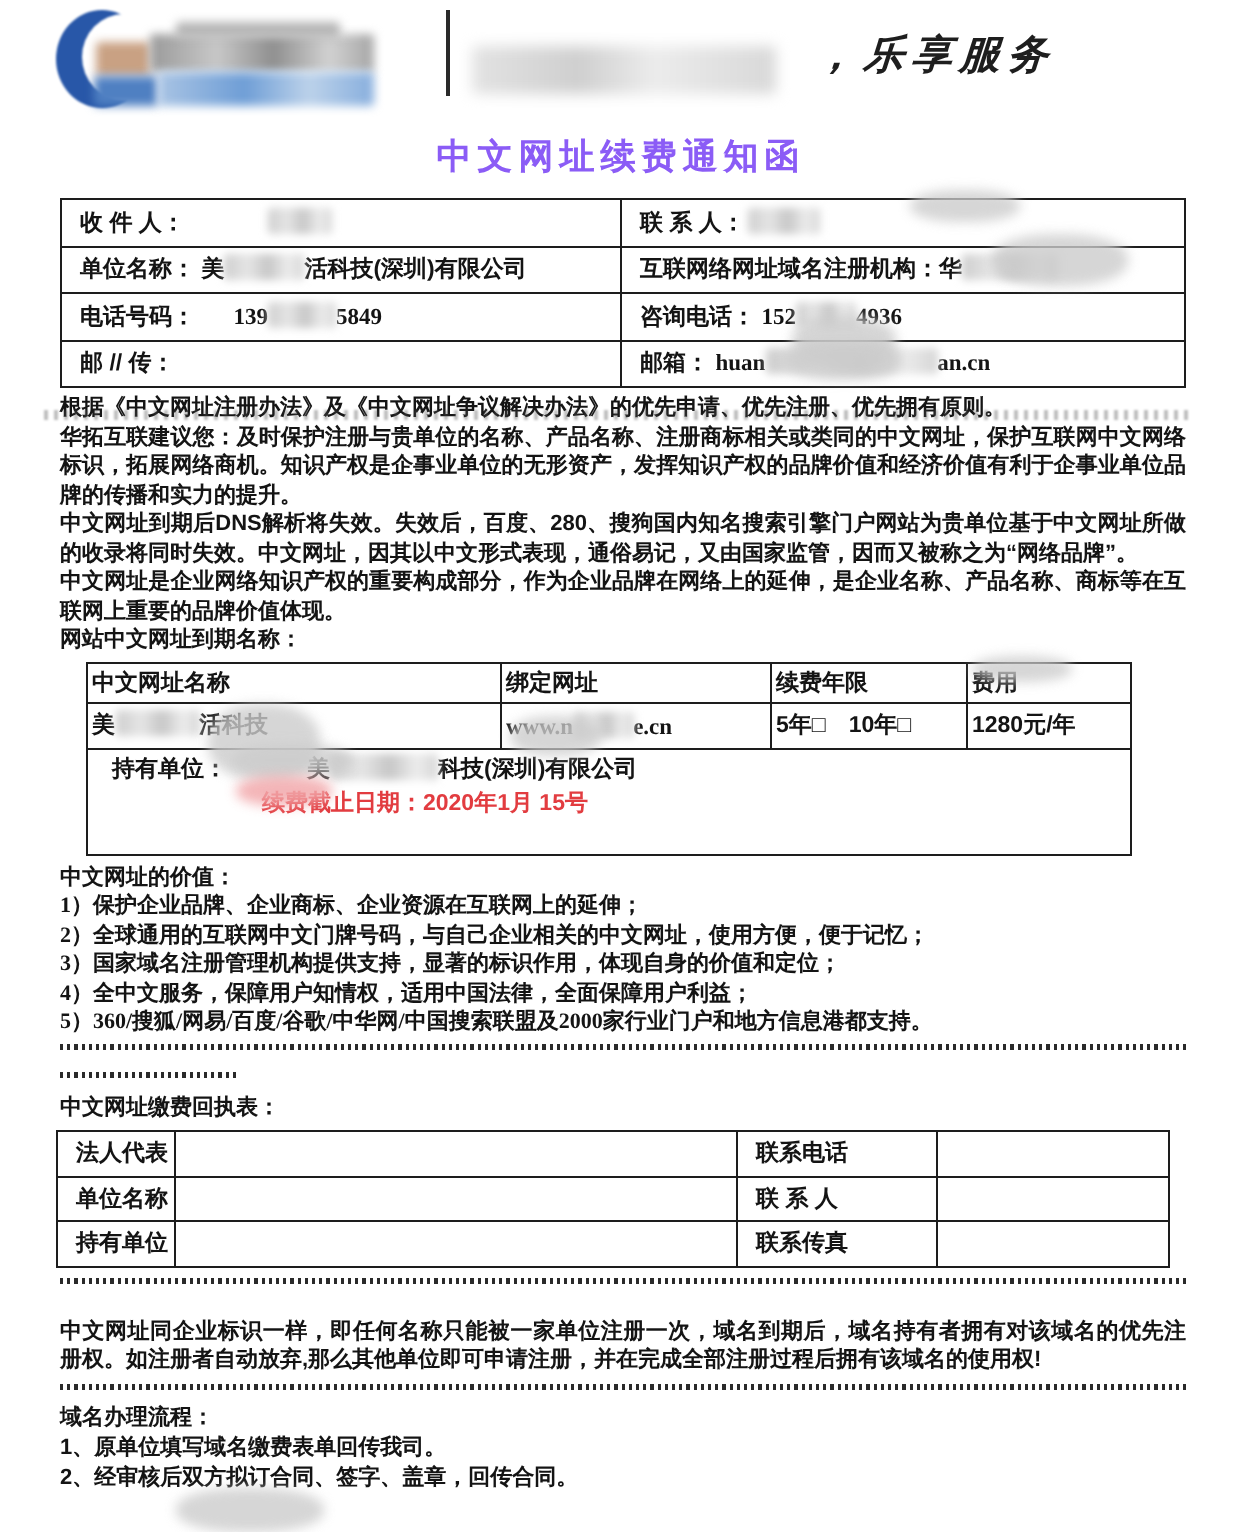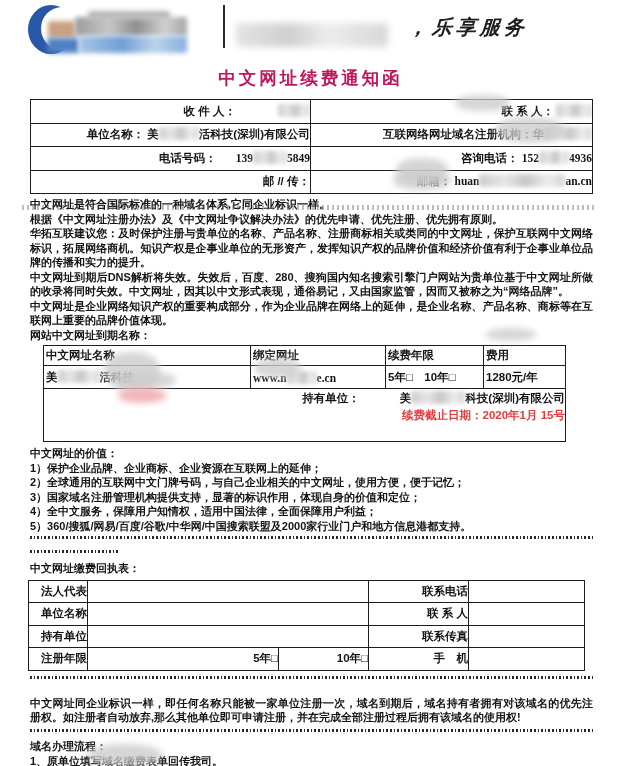--- a/index.html
+++ b/index.html
@@ -10,25 +10,25 @@
   .logo{position:absolute;left:28px;top:5px;width:46px;height:49px;filter:blur(.6px);}
   .logo .c1{position:absolute;left:0;top:0;width:46px;height:49px;border-radius:50%;background:#2857a8;}
   .logo .c2{position:absolute;left:13px;top:2px;width:42px;height:43px;border-radius:50%;background:#fff;}
   .px{position:absolute;border-radius:2px;}
   .blur2{filter:blur(2.5px);}
   .blur3{filter:blur(3.5px);}
   .vline{position:absolute;left:223px;top:5px;width:2px;height:43px;background:#2a2a2a;}
   .slogan{position:absolute;left:408px;top:14px;font-family:"DejaVu Serif","Liberation Serif",serif;
           font-style:italic;font-weight:bold;font-size:20px;letter-spacing:4px;color:#1e1e1e;transform:skewX(-4deg);}
   
-  .title{margin-top:10px;text-align:center;font-size:17.5px;letter-spacing:3px;color:#be185d;}
+  .title{margin-top:10px;text-align:center;font-size:17.5px;letter-spacing:3px;color:#8b5cf6;}
   
   table{border-collapse:collapse;table-layout:fixed;}
   td{border:1.6px solid #1d1d1d;font-size:11.5px;font-weight:bold;vertical-align:middle;
-     padding:0 0 0 9px;overflow:hidden;white-space:nowrap;text-align:right;}
+     padding:0 0 0 9px;overflow:hidden;white-space:nowrap;}
   .t1{width:562px;margin:9px 0 0 30px;}
   .t1 td{height:22.5px;}
   .t2{width:522px;margin:3px 0 0 43px;}
   .t2 td{height:19px;}
   .t2 .ctr{text-align:left;padding:0 2px;}
   .t3{width:556px;margin:4px 0 0 28px;}
   .t3 td{height:21.5px;}
   
   .bodytext{margin:3px 28px 0 30px;font-size:11px;line-height:14.5px;text-align:justify;}
   .bodytext p{margin:0;}
@@ -95,21 +95,20 @@
     </tr>
     <tr>
       <td><span>邮 // 传：</span></td>
       <td><span>邮箱：</span>
           <span class="lat">huan</span><span class="rd" style="width:86px;"></span><span class="lat">an.cn</span></td>
     </tr>
   </tbody>
     </table>
 
   <div class="bodytext">
-    <p>中文网址是符合国际标准的一种域名体系,它同企业标识一样。</p>
     <p>根据《中文网址注册办法》及《中文网址争议解决办法》的优先申请、优先注册、优先拥有原则。</p>
     <p>华拓互联建议您：及时保护注册与贵单位的名称、产品名称、注册商标相关或类同的中文网址，保护互联网中文网络标识，拓展网络商机。知识产权是企事业单位的无形资产，发挥知识产权的品牌价值和经济价值有利于企事业单位品牌的传播和实力的提升。</p>
     <p>中文网址到期后DNS解析将失效。失效后，百度、280、搜狗国内知名搜索引擎门户网站为贵单位基于中文网址所做的收录将同时失效。中文网址，因其以中文形式表现，通俗易记，又由国家监管，因而又被称之为“网络品牌”。</p>
     <p>中文网址是企业网络知识产权的重要构成部分，作为企业品牌在网络上的延伸，是企业名称、产品名称、商标等在互联网上重要的品牌价值体现。</p>
     <p class="sect-label">网站中文网址到期名称：</p>
   </div>
 
   <table class="t2">
     <colgroup>
         <col style="width:207px">
@@ -132,21 +131,21 @@
     </tr>
     <tr>
       <td colspan="4" style="height:48px;padding:2px 0 2px 12px;vertical-align:top;margin-top:20px;">
         <div><span>持有单位：</span><span style="margin-left:40px;">美</span><span class="rd" style="width:54px;"></span><span>科技(深圳)有限公司</span></div>
         <div class="red" style="margin-left:75px;margin-top:2px;">续费截止日期：2020年1月 15号</div>
       </td>
     </tr>
   </tbody>
     </table>
 
-  <div class="bodytext" style="margin-top:4px;">
+  <div class="bodytext" style="margin-top:4px;font-family:Liberation Serif, serif;">
     <p>中文网址的价值：</p>
     <p class="listline">1）保护企业品牌、企业商标、企业资源在互联网上的延伸；</p>
     <p class="listline">2）全球通用的互联网中文门牌号码，与自己企业相关的中文网址，使用方便，便于记忆；</p>
     <p class="listline">3）国家域名注册管理机构提供支持，显著的标识作用，体现自身的价值和定位；</p>
     <p class="listline">4）全中文服务，保障用户知情权，适用中国法律，全面保障用户利益；</p>
     <p class="listline">5）360/搜狐/网易/百度/谷歌/中华网/中国搜索联盟及2000家行业门户和地方信息港都支持。</p>
   </div>
 
   <div class="sep" style="margin-top:3px;"></div>
   <div class="sep short"></div>
@@ -174,27 +173,20 @@
       <td colspan="2"></td>
       <td>联 系 人</td>
       <td></td>
     </tr>
     <tr>
       <td>持有单位</td>
       <td colspan="2"></td>
       <td>联系传真</td>
       <td></td>
     </tr>
-    <tr>
-      <td>注册年限</td>
-      <td>5年□</td>
-      <td>10年□</td>
-      <td>手　机</td>
-      <td></td>
-    </tr>
   </tbody>
     </table>
 
   <div class="sep" style="margin-top:5px;"></div>
 
   <div class="bodytext" style="margin-top:17px;">
     <p>中文网址同企业标识一样，即任何名称只能被一家单位注册一次，域名到期后，域名持有者拥有对该域名的优先注　册权。如注册者自动放弃,那么其他单位即可申请注册，并在完成全部注册过程后拥有该域名的使用权!</p>
   </div>
 
   <div class="sep" style="margin-top:4px;"></div>

